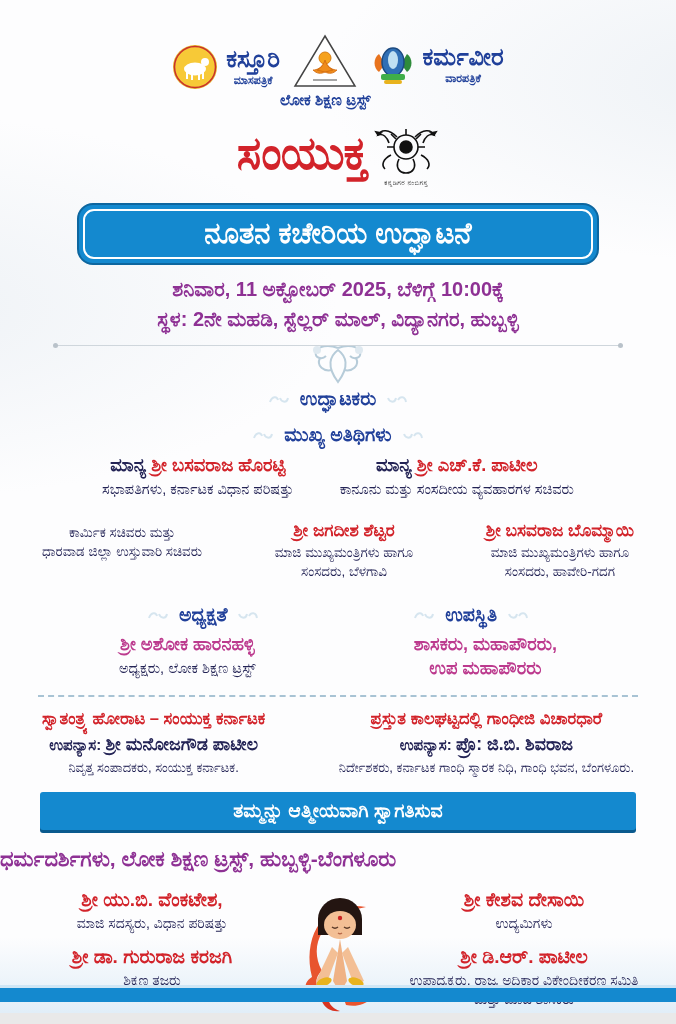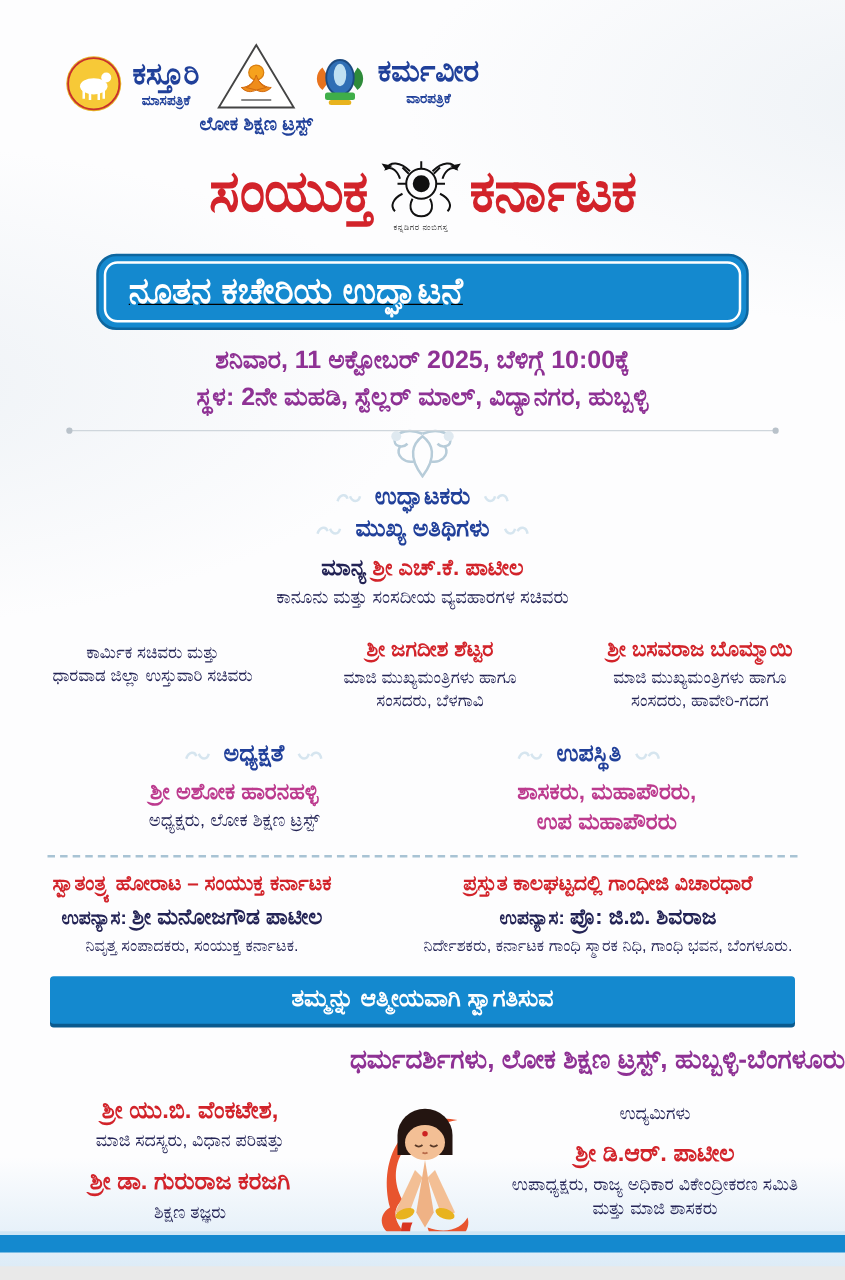--- a/index.html
+++ b/index.html
@@ -5,35 +5,35 @@
   html,body{margin:0;padding:0;background:#fff;}
   .poster{
     position:relative;width:676px;height:1024px;margin:0 auto;overflow:hidden;
     font-family:"Liberation Sans",sans-serif;box-sizing:border-box;
     background:
       radial-gradient(ellipse 700px 300px at 110% 8%, #eef2f6 0%, rgba(238,242,246,0) 60%),
       radial-gradient(ellipse 800px 350px at -15% 30%, #eef2f6 0%, rgba(238,242,246,0) 55%),
       #fdfdfe;
   }
   
-  .logos{display:flex;justify-content:flex-start;align-items:flex-start;padding:44px 52px 0;}
+  .logos{display:flex;justify-content:center;align-items:flex-start;padding:44px 52px 0;}
   .logo{display:flex;align-items:center;gap:8px;}
   .logo-text{text-align:center;}
   .logo-title{color:var(--logo_blue,#20409a);font-weight:bold;font-size:24px;line-height:1;}
   .logo-sub{color:var(--logo_blue,#20409a);font-weight:bold;font-size:11px;margin-top:3px;}
   .trust{flex-direction:column;gap:2px;margin-top:-10px;}
   .trust .logo-title{font-size:15px;}
   
   .masthead{display:flex;justify-content:center;align-items:center;gap:6px;margin-top:14px;}
   .mast-word{color:var(--red,#d2232a);font-weight:bold;font-size:46px;letter-spacing:-1px;}
   .emblem{display:flex;flex-direction:column;align-items:center;line-height:1;}
   .emblem-caption{font-size:6.5px;color:#333;margin-top:1px;letter-spacing:.5px;}
   
   .banner{position:relative;width:470px;margin:16px auto 0;background:var(--banner_blue,#1489cf);
-    border:2px solid #0d669f;border-radius:16px;padding:12px 24px;text-align:left;text-decoration:underline;}
+    border:2px solid #0d669f;border-radius:16px;padding:12px 24px;text-align:center;}
   .banner::before{content:"";position:absolute;inset:4px;border:2px solid #fff;border-radius:11px;pointer-events:none;}
   .banner span{color:#fff;font-weight:bold;font-size:29px;}
   .event-when,.event-where{color:var(--purple,#8e3194);font-weight:bold;font-size:20px;text-align:center;}
   .event-when{margin-top:13px;}
   .event-where{margin-top:7px;}
   
   .divider{position:relative;width:566px;margin:14px auto 0;border-top:1px solid #cfd6dc;}
   .divider::before,.divider::after{content:"";position:absolute;top:-3px;width:5px;height:5px;border-radius:50%;background:#b9c2ca;}
   .divider::before{left:-2px;} .divider::after{right:-2px;}
   .ornament{display:block;margin:-4px auto 0;}
@@ -59,21 +59,21 @@
   .lecture{text-align:center;max-width:300px;}
   .lec-title{color:var(--red,#d2232a);font-weight:bold;font-size:16.5px;}
   .lec-speaker{margin-top:6px;}
   .lec-label{color:var(--navy,#232355);font-weight:bold;font-size:15px;}
   .lec-name{color:var(--navy,#232355);font-weight:bold;font-size:17.5px;}
   .lec-desc{color:var(--navy,#232355);font-size:13px;margin-top:5px;}
   
   .welcome-bar{width:596px;margin:16px auto 0;background:var(--banner_blue,#1489cf);
     border-radius:3px;box-shadow:0 3px 0 #0a5a8e;padding:8px 0;text-align:center;}
   .welcome-bar span{color:#fff;font-weight:bold;font-size:19px;margin-top:40px;}
-  .trustees{color:var(--purple,#8e3194);font-weight:bold;font-size:21px;text-align:right;margin-top:17px;}
+  .trustees{color:var(--purple,#8e3194);font-weight:bold;font-size:21px;text-align:left;margin-top:17px;}
   
   .names-zone{display:grid;grid-template-columns:1fr 128px 1fr;align-items:start;margin-top:12px;padding:6px 30px 0;
     background:linear-gradient(180deg, rgba(216,233,246,0) 0%, rgba(216,233,246,0) 35%, #d8e9f6 100%);height:148px;}
   .ncol{display:flex;flex-direction:column;gap:14px;}
   .nblock{text-align:center;}
   .nname{color:var(--red,#d2232a);font-weight:bold;font-size:19px;}
   .ndesc{color:var(--navy,#232355);font-size:14px;margin-top:3px;line-height:1.35;max-width:290px;margin-left:auto;margin-right:auto;}
   .namaste{display:block;margin:0 auto;}
   
   .strip-hair{position:absolute;left:0;right:0;bottom:36px;height:3px;background:#cfe6f5;}
@@ -144,21 +144,20 @@
           <path d="M24,16 C16,8 8,8 5,14 C10,12 14,16 16,22"></path>
           <path d="M42,16 C50,8 58,8 61,14 C56,12 52,16 50,22"></path>
           <path d="M5,14 l-2,-3 l5,1 Z" fill="#111"></path>
           <path d="M61,14 l2,-3 l-5,1 Z" fill="#111"></path>
           <path d="M18,34 C10,38 8,44 12,48 M48,34 C56,38 58,44 54,48"></path>
           <path d="M26,38 C22,46 26,52 33,52 C40,52 44,46 40,38"></path>
         </g>
       </svg>
       <span class="emblem-caption">ಕನ್ನಡಿಗರ ನಂಬಿಗಸ್ತ</span>
     </span>
-    <span class="mast-word">ಕರ್ನಾಟಕ</span>
   </div>
 
   <div class="banner">
     <span>ನೂತನ ಕಚೇರಿಯ ಉದ್ಘಾಟನೆ</span>
   </div>
   <div class="event-when">ಶನಿವಾರ, 11 ಅಕ್ಟೋಬರ್ 2025, ಬೆಳಿಗ್ಗೆ 10:00ಕ್ಕೆ</div>
   <div class="event-where">ಸ್ಥಳ: 2ನೇ ಮಹಡಿ, ಸ್ಟೆಲ್ಲರ್ ಮಾಲ್, ವಿದ್ಯಾನಗರ, ಹುಬ್ಬಳ್ಳಿ</div>
 
   <div class="divider"></div>
   <svg class="ornament" width="96" height="46" viewBox="0 0 96 46">
@@ -175,31 +174,35 @@
   <div class="sec-head">
     <svg class="curl" width="22" height="12" viewBox="0 0 22 12">
         <path d="M2,9 C4,3 9,3 10,7 M12,5 C14,10 19,10 20,5" stroke="#cde0ec" fill="none" stroke-width="2"></path>
       </svg>
     <span>ಉದ್ಘಾಟಕರು</span>
     <svg class="curl" width="22" height="12" viewBox="0 0 22 12">
         <path d="M2,5 C4,10 9,10 10,5 M12,7 C14,3 19,3 20,9" stroke="#cde0ec" fill="none" stroke-width="2"></path>
       </svg>
   </div>
 
-  <div class="sec-head" style="margin-top:4px;">
+  <div class="sec-head" style="margin-top:14px;">
     <svg class="curl" width="22" height="12" viewBox="0 0 22 12">
         <path d="M2,9 C4,3 9,3 10,7 M12,5 C14,10 19,10 20,5" stroke="#cde0ec" fill="none" stroke-width="2"></path>
       </svg>
     <span>ಮುಖ್ಯ ಅತಿಥಿಗಳು</span>
     <svg class="curl" width="22" height="12" viewBox="0 0 22 12">
         <path d="M2,5 C4,10 9,10 10,5 M12,7 C14,3 19,3 20,9" stroke="#cde0ec" fill="none" stroke-width="2"></path>
       </svg>
   </div>
 
   <div class="row2g">
+    <div class="guest">
+      <div><span class="honorific">ಮಾನ್ಯ </span><span class="gname">ಶ್ರೀ ಬಸವರಾಜ ಹೊರಟ್ಟಿ</span></div>
+      <div class="gdesc">ಸಭಾಪತಿಗಳು, ಕರ್ನಾಟಕ ವಿಧಾನ ಪರಿಷತ್ತು</div>
+    </div>
     <div class="guest">
       <div><span class="honorific">ಮಾನ್ಯ </span><span class="gname">ಶ್ರೀ ಎಚ್.ಕೆ. ಪಾಟೀಲ</span></div>
       <div class="gdesc">ಕಾನೂನು ಮತ್ತು ಸಂಸದೀಯ ವ್ಯವಹಾರಗಳ ಸಚಿವರು</div>
     </div>
   </div>
 
   <div class="row3g">
     <div class="guest">
       <div class="gdesc">ಕಾರ್ಮಿಕ ಸಚಿವರು ಮತ್ತು</div>
       <div class="gdesc" style="margin-top:1px;">ಧಾರವಾಡ ಜಿಲ್ಲಾ ಉಸ್ತುವಾರಿ ಸಚಿವರು</div>
@@ -290,20 +293,21 @@
       <path d="M38,92 L54,58 L60,64 L48,96 Z" fill="#f3bf95"></path>
       <path d="M86,92 L70,58 L64,64 L76,96 Z" fill="#f3bf95"></path>
       <path d="M62,50 L55,92 L62,104 L69,92 Z" fill="#efb285"></path>
       <ellipse cx="46" cy="93" rx="8" ry="4" fill="#e8b31e" transform="rotate(-20 46 93)"></ellipse>
       <ellipse cx="78" cy="93" rx="8" ry="4" fill="#e8b31e" transform="rotate(20 78 93)"></ellipse>
       <path d="M64,104 C80,110 92,104 96,96 C100,108 86,120 68,116 Z" fill="#e8542e"></path>
     </svg>
 
     <div class="ncol">
       <div class="nblock">
+        <div class="nname">ಶ್ರೀ ಕೇಶವ ದೇಸಾಯಿ</div>
         <div class="ndesc">ಉದ್ಯಮಿಗಳು</div>
       </div>
       <div class="nblock">
         <div class="nname">ಶ್ರೀ ಡಿ.ಆರ್. ಪಾಟೀಲ</div>
         <div class="ndesc">ಉಪಾಧ್ಯಕ್ಷರು, ರಾಜ್ಯ ಅಧಿಕಾರ ವಿಕೇಂದ್ರೀಕರಣ ಸಮಿತಿ ಮತ್ತು ಮಾಜಿ ಶಾಸಕರು</div>
       </div>
     </div>
   </div>
 
   <div class="strip-hair"></div>

